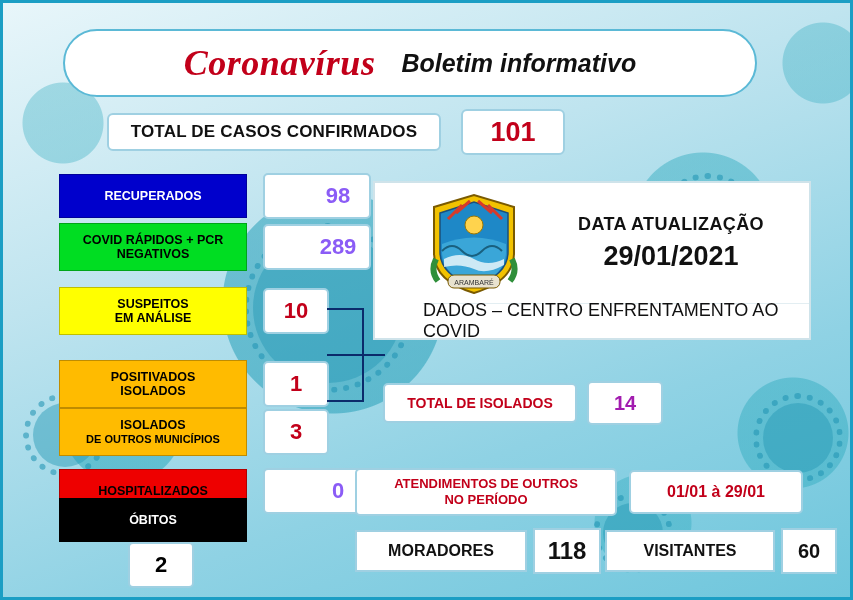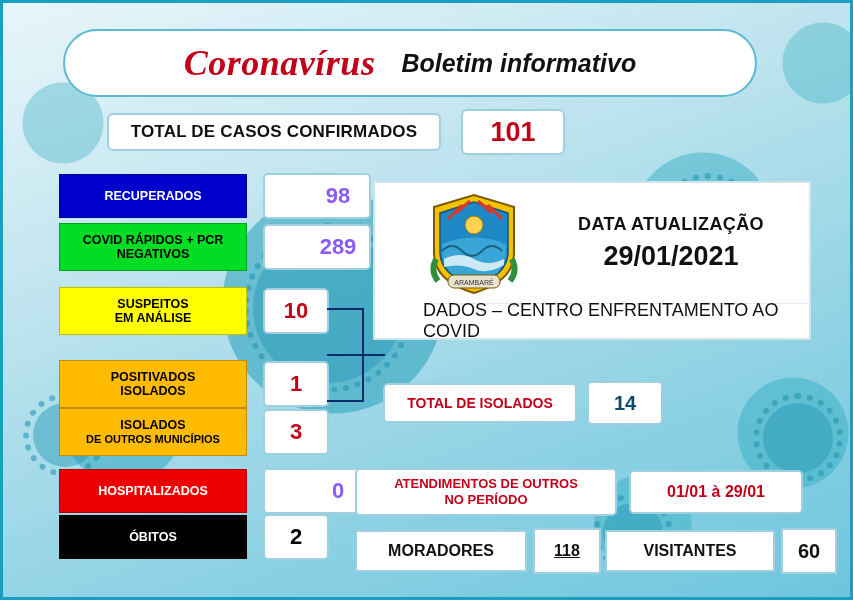--- a/index.html
+++ b/index.html
@@ -73,21 +73,21 @@
     margin-left:16px;width:62px;height:42px;background:#fff;
     border:2px solid #9fd0e2;border-radius:5px;
     display:flex;align-items:center;justify-content:center;
     font-size:22px;font-weight:bold;
   }
   .lbl-recuperados{background:#0000cc;color:#fff;}
   .lbl-testes{background:#00dd22;color:#000;}
   .lbl-suspeitos{background:#ffff00;color:#000;}
   .lbl-positivados{background:#ffbb00;color:#000;}
   .lbl-isolados{background:#ffbb00;color:#000;}
-  .lbl-hosp{background:#ee0000;color:#ffffff;}
+  .lbl-hosp{background:#ee0000;color:#000000;}
   .lbl-obitos{background:#000;color:#fff;}
 
   .val-green{color:#8b5cf6;padding-left:42px;}
   .val-red{color:#c2001a;}
   .val-black{color:#000;}
 
   
   .update-panel{
     position:absolute;left:370px;top:178px;width:434px;height:155px;
     background:#fff;border:2px solid #cfe3ea;
@@ -107,21 +107,21 @@
   .iso-box{
     position:absolute;left:380px;top:380px;width:190px;height:36px;
     background:#fff;border:2px solid #9fd0e2;border-radius:5px;
     display:flex;align-items:center;justify-content:center;
     font-size:14px;font-weight:bold;color:#c2001a;
   }
   .iso-num{
     position:absolute;left:584px;top:378px;width:72px;height:40px;
     background:#fff;border:2px solid #9fd0e2;border-radius:5px;
     display:flex;align-items:center;justify-content:center;
-    font-size:20px;font-weight:bold;color:#0c4a6e;
+    font-size:20px;font-weight:bold;color:#a21caf;
   }
 
   
   .atend-box{
     position:absolute;left:352px;top:465px;width:258px;height:44px;
     background:#fff;border:2px solid #9fd0e2;border-radius:5px;
     display:flex;flex-direction:column;align-items:center;justify-content:center;
     font-size:13px;font-weight:bold;color:#c2001a;line-height:16px;text-align:center;
   }
   .atend-period{
@@ -130,21 +130,21 @@
     display:flex;align-items:center;justify-content:center;
     font-size:16px;font-weight:bold;color:#c2001a;
   }
 
   
   .b-box{
     position:absolute;background:#fff;border:2px solid #9fd0e2;border-radius:0;
     display:flex;align-items:center;justify-content:center;font-weight:bold;
   }
   .moradores{left:352px;top:527px;width:168px;height:38px;font-size:16px;color:#111;}
-  .mor-num{left:530px;top:525px;width:64px;height:42px;font-size:16px;color:#111;text-decoration:underline;}
+  .mor-num{left:530px;top:525px;width:64px;height:42px;font-size:24px;color:#111;}
   .visitantes{left:602px;top:527px;width:166px;height:38px;font-size:16px;color:#111;}
   .vis-num{left:778px;top:525px;width:52px;height:42px;font-size:20px;color:#111;}
 </style>
 </head>
 <body>
 
 <div id="poster">
 
   <div class="virus v1"></div>
   <div class="virus v2"></div>
@@ -199,21 +199,21 @@
     <div class="value val-red">3</div>
   </div>
 
   <div class="row" style="top:465px;">
     <div class="label lbl-hosp">
       <span>HOSPITALIZADOS</span>
     </div>
     <div class="value val-green">0</div>
   </div>
 
-  <div class="row" style="top:511px;">
+  <div class="row" style="top:495px;flex-direction:column;">
     <div class="label lbl-obitos">
       <span>ÓBITOS</span>
     </div>
     <div class="value val-black">2</div>
   </div>
 
   <svg style="position:absolute;left:320px;top:290px;width:80px;height:150px;">
     <polyline points="4,16 40,16 40,108 4,108" fill="none" stroke="#0b2b6b" stroke-width="2"></polyline>
     <line x1="40" y1="62" x2="62" y2="62" stroke="#0b2b6b" stroke-width="2"></line>
     <line x1="4" y1="62" x2="40" y2="62" stroke="#0b2b6b" stroke-width="2"></line>

